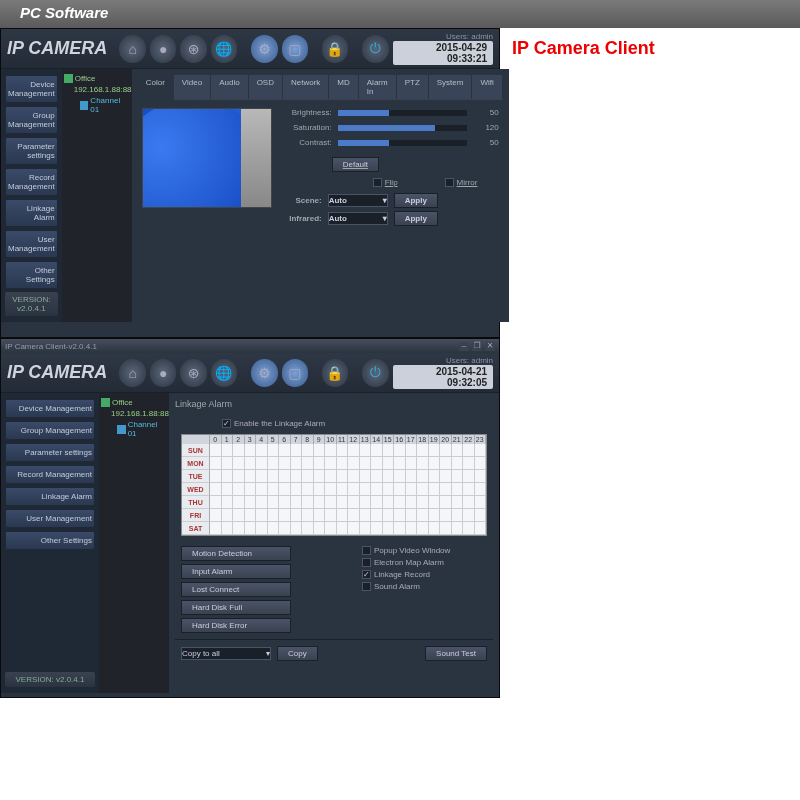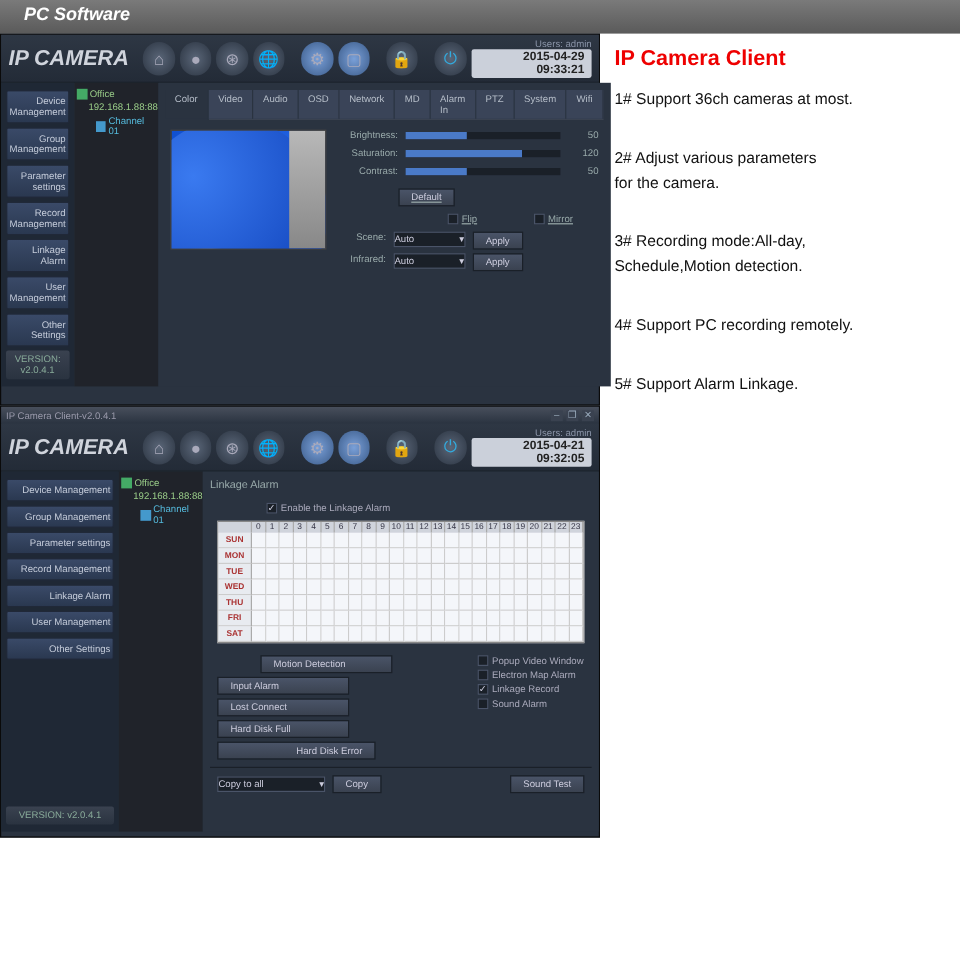--- a/index.html
+++ b/index.html
@@ -38,21 +38,21 @@
   .slider-row { display: flex; align-items: center; margin-bottom: 6px; }
   .slider-row label { width: 50px; text-align: right; margin-right: 6px; }
   .slider-track { flex: 1; height: 6px; background: #1a2028; position: relative; }
   .slider-fill { position: absolute; height: 100%; background: #4a7ac8; }
   .slider-val { width: 28px; text-align: right; margin-left: 4px; }
   .btn-row { display: flex; gap: 6px; margin: 6px 0; align-items: flex-end; text-decoration: underline; }
   .mini-btn { background: linear-gradient(#4a5468,#3a4250); color: #ccd; padding: 2px 10px; font-size: 8px; border: 1px solid #1a2028; cursor: pointer; }
   .chk { display: flex; align-items: center; gap: 3px; font-size: 8px; padding-left: 41px; }
   .chk-box { width: 9px; height: 9px; background: #1a2028; border: 1px solid #4a5468; display: inline-block; }
   .chk-box.checked::after { content: '✓'; font-size: 8px; color: #ccd; display: block; line-height: 7px; }
-  .sel-row { display: flex; align-items: flex-start; gap: 6px; margin: 3px 0; font-size: 8px; }
+  .sel-row { display: flex; align-items: center; gap: 6px; margin: 3px 0; font-size: 8px; font-weight: bold; }
   .sel-row label { width: 40px; text-align: right; }
   .sel { background: #1a2028; color: #ccd; padding: 1px 0; width: 60px; display: flex; justify-content: space-between; border: 1px solid #4a5468; }
   
   .linkage { padding: 6px; }
   .linkage-title { font-size: 9px; color: #9aa; margin-bottom: 4px; }
   .schedule { background: #e8ebf0; border: 1px solid #888; font-size: 7px; }
   .sched-head { display: flex; background: #d0d4dc; }
   .sched-head div { flex: 1; text-align: center; padding: 1px 0; border-right: 1px solid #aaa; color: #334; min-width: 10px; }
   .sched-row { display: flex; height: 13px; }
   .sched-row .day { width: 28px; background: #e8ebf0; color: #a33; font-weight: bold; text-align: center; border-right: 1px solid #aaa; border-bottom: 1px solid #ccc; font-size: 7px; line-height: 13px; }
@@ -461,25 +461,25 @@
                     <div class="cell"></div>
                     <div class="cell"></div>
                     <div class="cell"></div>
                     <div class="cell"></div>
                     <div class="cell"></div>
                     <div class="cell"></div>
                   </div>
                 </div>
               <div class="alarm-opts">
                 <div class="opt-col" id="alarm-left">
-                    <div class="mini-btn" style="width: 110px; margin-left: 36px;">Motion Detection</div>
+                    <div class="mini-btn" style="width: 110px;">Motion Detection</div>
                     <div class="mini-btn" style="width: 110px;">Input Alarm</div>
                     <div class="mini-btn" style="width: 110px;">Lost Connect</div>
                     <div class="mini-btn" style="width: 110px;">Hard Disk Full</div>
-                    <div class="mini-btn" style="width: 132px; text-align: right;">Hard Disk Error</div>
+                    <div class="mini-btn" style="width: 110px;">Hard Disk Error</div>
                   </div>
                 <div class="opt-col" id="alarm-right">
                     <div class="chk">
                       <span class="chk-box"></span>
                       <span>Popup Video Window</span>
                     </div>
                     <div class="chk">
                       <span class="chk-box"></span>
                       <span>Electron Map Alarm</span>
                     </div>
@@ -504,24 +504,15 @@
               <span class="mini-btn">Sound Test</span>
             </div>
           </div>
         </div>
       </div>
 
     </div>
 
     <div class="features">
       <h2>IP Camera Client</h2>
-      <div id="feats">
-          <div class="feat" style="white-space: pre-line;">1# Support 36ch cameras at most.</div>
-          <div class="feat" style="white-space: pre-line;">2# Adjust various parameters
-     for the camera.</div>
-          <div class="feat" style="white-space: pre-line;">3# Recording mode:All-day,
-     Schedule,Motion detection.</div>
-          <div class="feat" style="white-space: pre-line;">4# Support PC recording remotely.</div>
-          <div class="feat" style="white-space: pre-line;">5# Support Alarm Linkage.</div>
-        </div>
     </div>
   </div>
 </div>
 
 </body></html>

